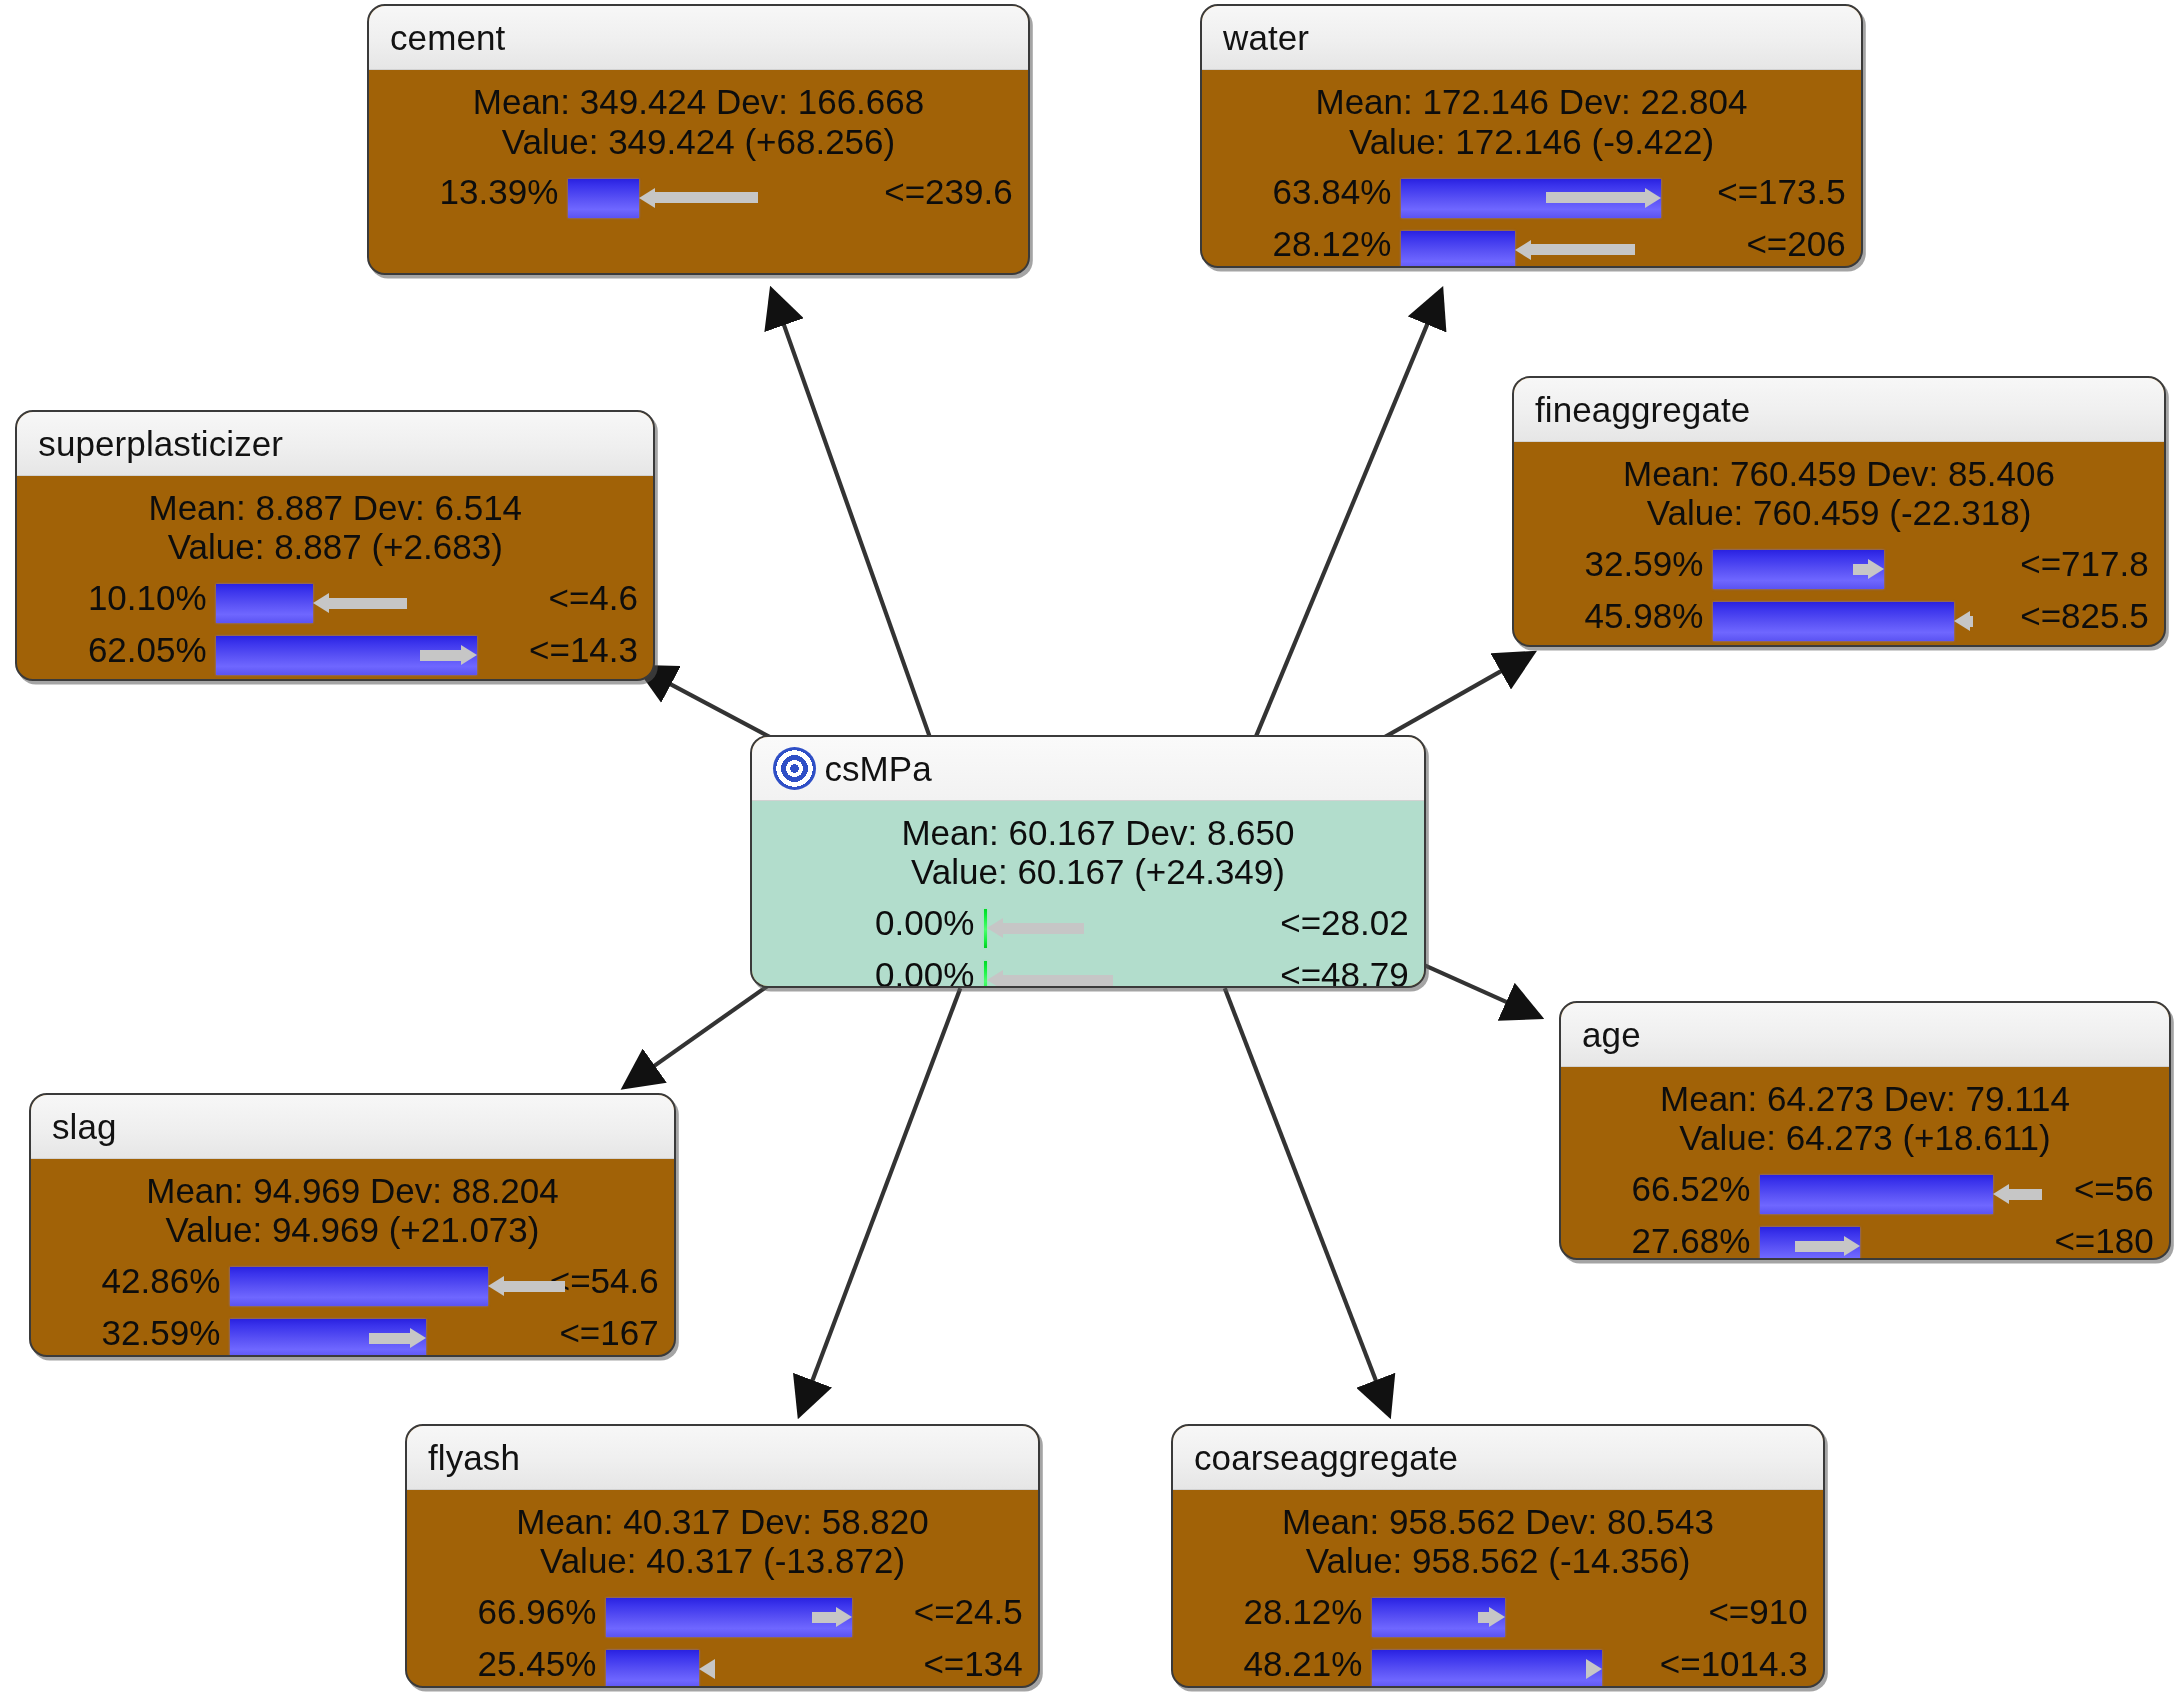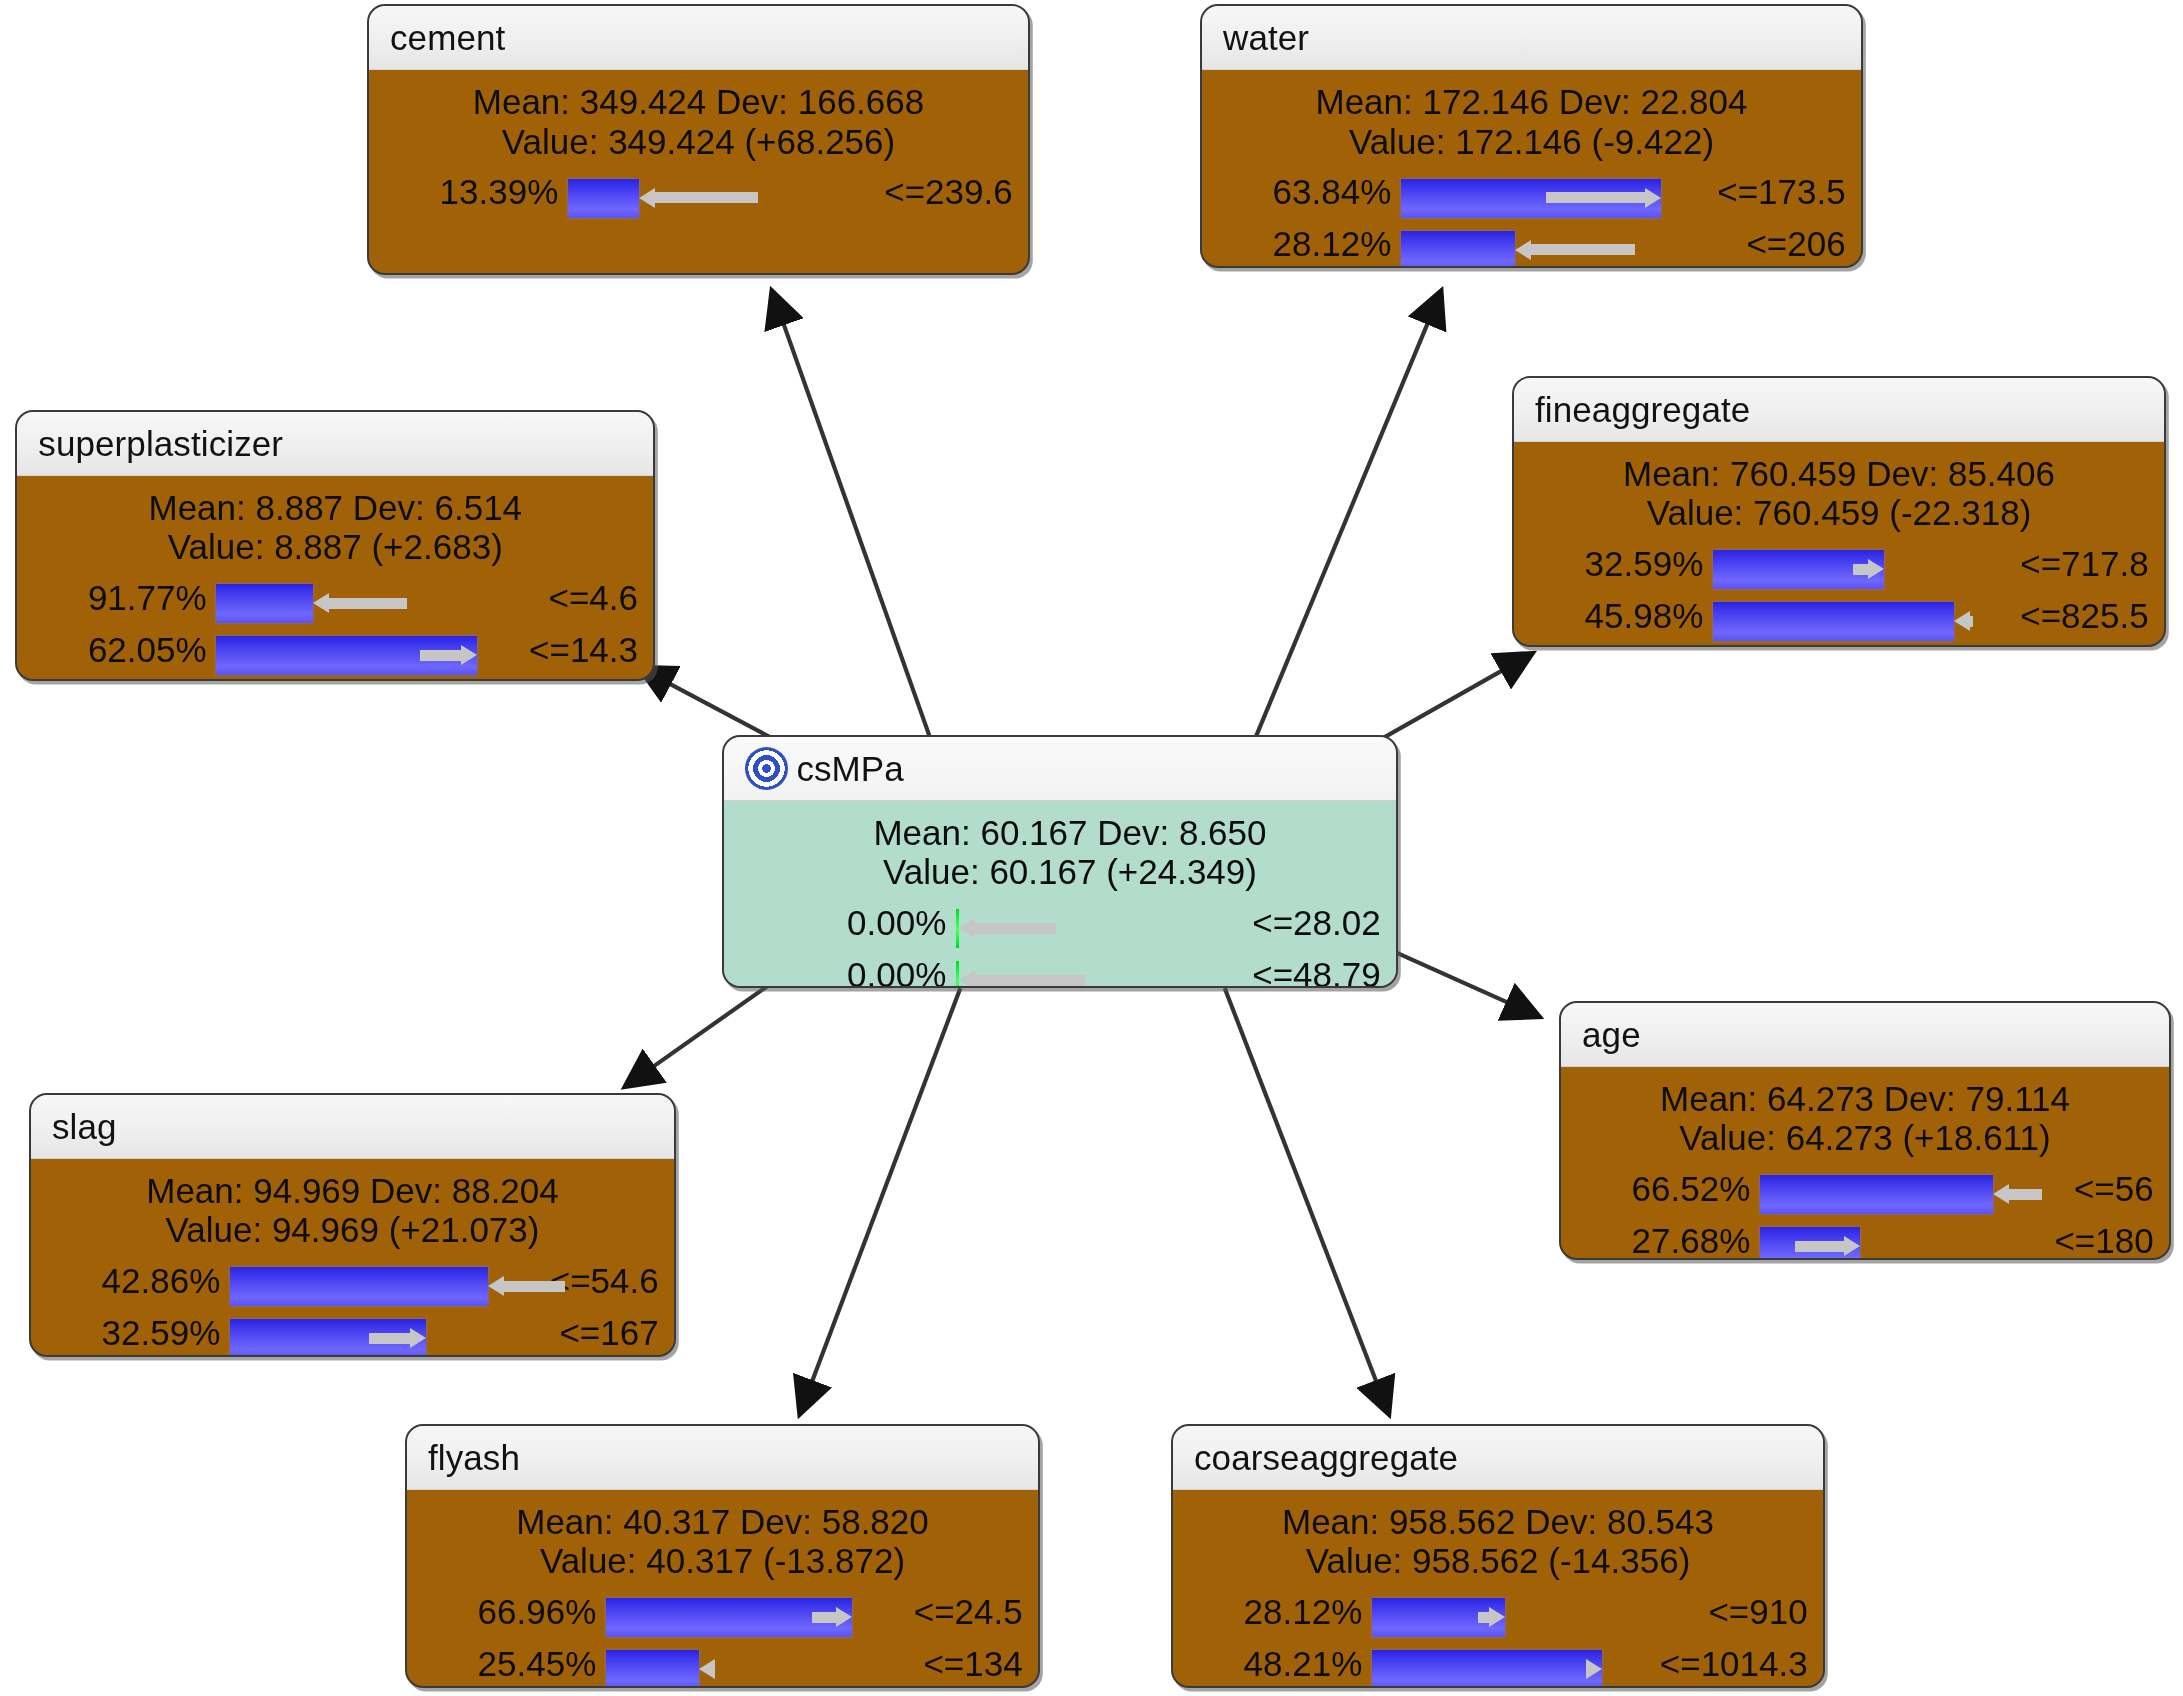--- a/index.html
+++ b/index.html
@@ -229,21 +229,21 @@
 
   <div class="node" style="left:15.3px;top:410px;width:640px;height:271px;">
     <div class="node-title">superplasticizer</div>
     <div class="node-body">
       <div class="stats">
         <div>Mean: 8.887 Dev: 6.514</div>
         <div>Value: 8.887 (+2.683)</div>
       </div>
       <div class="rows" style="--pctw:174px;--statew:150px;">
           <div class="row">
-            <div class="pct" style="width: 174px;">91.77%</div>
+            <div class="pct" style="width: 174px;">10.10%</div>
             <div class="bar-cell">
               <div class="bar" style="width: 37%;"></div>
               <div class="delta left" style="left: 37%; width: 36%;">
                 <div class="shaft" style="left: 15.3px; right: 0px;"></div>
                 <div class="head" style="left: 0px;"></div>
               </div>
             </div>
             <div class="state-wrap">
               <div class="state" style="width: 150px;">&lt;=4.6</div>
             </div>
@@ -302,21 +302,21 @@
               <div class="state" style="width: 184px;">&lt;=825.5</div>
             </div>
           </div>
           <div class="row">
             <div class="bar-cell"></div>
           </div>
         </div>
     </div>
   </div>
 
-  <div class="node target" style="left:722px;top:735px;width:676px;height:253px;">
+  <div class="node target" style="left:750px;top:735px;width:676px;height:253px;">
     <div class="node-title">
       <span class="bullseye big"></span>
       <span>csMPa</span>
     </div>
     <div class="node-body">
       <div class="stats">
         <div>Mean: 60.167 Dev: 8.650</div>
         <div>Value: 60.167 (+24.349)</div>
       </div>
       <div class="rows" style="--pctw:187px;--statew:171px;">

